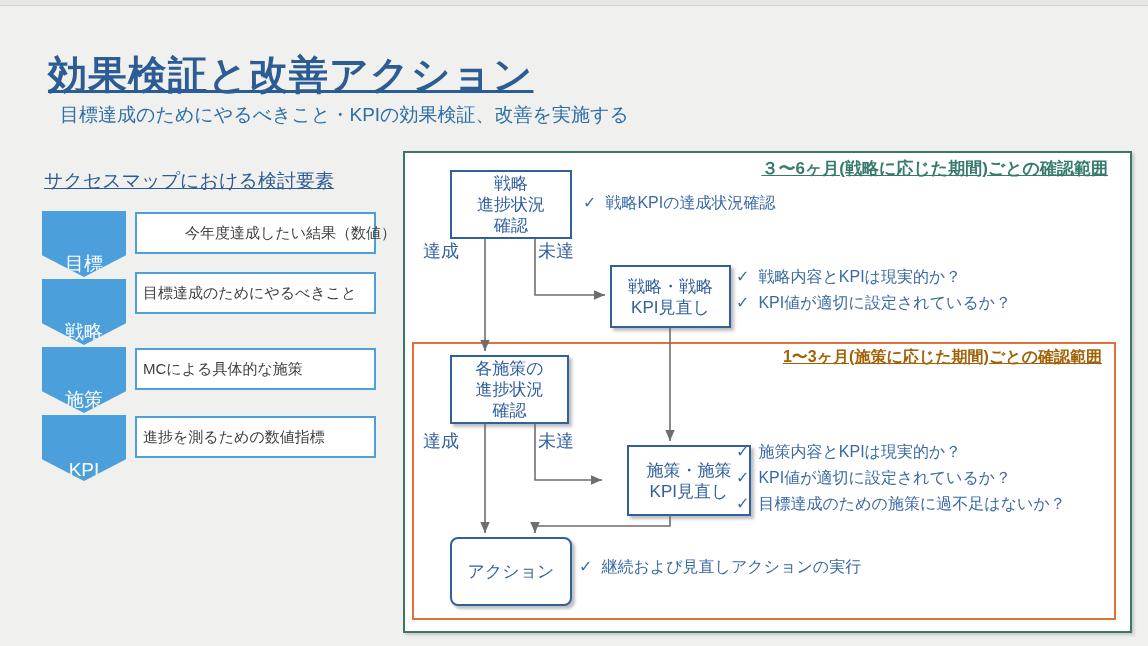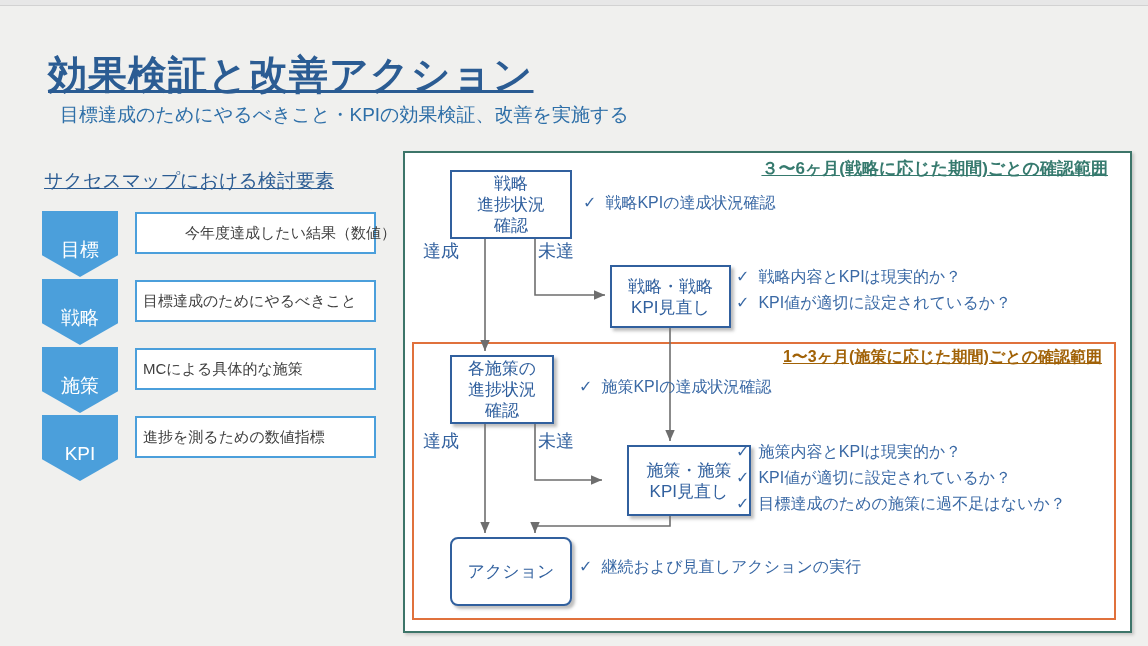--- a/index.html
+++ b/index.html
@@ -13,31 +13,31 @@
 
   
   .slide-title { position:absolute; left:48px; top:48px; margin:0;
     font-size:39px; font-weight:bold; letter-spacing:1px; color:#2b5c93;text-decoration:underline; }
   .slide-subtitle { position:absolute; left:60px; top:102px; margin:0;
     font-size:19px; color:#2e6fa8; }
 
   
   .sm-heading { position:absolute; left:44px; top:168px; font-size:19px;
     color:#2b5c93; text-decoration:underline; }
-  .chev { position:absolute; left:42px; width:76px; height:66px;
+  .chev { position:absolute; left:42px; width:84px; height:66px;
     background:#4b9fdb; color:#fff; font-size:19px;
     clip-path:polygon(0 0,100% 0,100% 67%,50% 100%,0 67%);
-    display:flex; justify-content:center; align-items:center; padding-top:11px;
+    display:flex; justify-content:center; align-items:flex-end; padding-top:11px;
     box-sizing:border-box; }
   .desc { position:absolute; left:135px; width:241px; height:42px;
     background:#fff; border:2px solid #4b9fdb; box-sizing:border-box;
     display:flex; align-items:center; padding-left:6px;
     font-size:15px; color:#3f3f3f; white-space:nowrap; }
   .row0 { top:211px; } .row1 { top:279px; } .row2 { top:347px; } .row3 { top:415px; }
-  .drow0 { top:212px;padding-left:48px; } .drow1 { top:280px; } .drow2 { top:348px; } .drow3 { top:416px; }
+  .drow0 { top:212px;padding-left:48px; } .drow1 { top:272px; } .drow2 { top:348px; } .drow3 { top:416px; }
 
   
   .panel { position:absolute; left:403px; top:151px; width:729px; height:482px;
     background:#fff; border:2px solid #3d7569; box-sizing:border-box;
     box-shadow:2px 2px 3px rgba(0,0,0,0.18); }
   .scope-outer { position:absolute; top:4px; right:22px; font-size:17px;
     font-weight:bold; color:#367a6e; text-decoration:underline; white-space:nowrap; }
   .inner-box { position:absolute; left:7px; top:189px; width:704px; height:278px;
     border:2px solid #e0713c; box-sizing:border-box; background:transparent; }
   .scope-inner { position:absolute; top:3px; right:12px; font-size:16px;
@@ -45,21 +45,21 @@
 
   .arrow-layer { position:absolute; left:0; top:0; width:725px; height:478px;
     pointer-events:none; }
 
   .flow-box { position:absolute; background:#fff; border:2px solid #31609e;
     box-sizing:border-box; color:#31609e; font-size:17px; line-height:21px;
     display:flex; align-items:center; justify-content:center; text-align:center;
     white-space:pre-line; box-shadow:3px 3px 3px rgba(110,110,110,0.45); }
   .b1 { left:45px;  top:17px;  width:122px; height:69px; box-shadow:none; }
   .b2 { left:205px; top:112px; width:121px; height:63px; }
-  .b3 { left:45px;  top:202px; width:104px; height:69px; }
+  .b3 { left:45px;  top:202px; width:119px; height:69px; }
   .b4 { left:202px; top:292px; width:124px; height:71px;margin-left:20px; }
   .b5 { left:45px;  top:384px; width:122px; height:69px;border-radius:8px; }
 
   .check { position:absolute; color:#3a69a5; font-size:16px; line-height:26px; }
   .check-line { white-space:nowrap; }
   .tick { display:inline-block; margin-right:9px; }
   .c1 { left:178px; top:37px; }
   .c2 { left:331px; top:111px; }
   .c3 { left:174px; top:221px; }
   .c4 { left:331px; top:286px; }
@@ -158,25 +158,20 @@
 
   <div class="check c2">
     <div class="check-line">
       <span class="tick">✓</span><span>戦略内容とKPIは現実的か？</span>
     </div>
     <div class="check-line">
       <span class="tick">✓</span><span>KPI値が適切に設定されているか？</span>
     </div>
   </div>
 
-  <div class="check c3">
-    <div class="check-line">
-      <span class="tick">✓</span><span>施策KPIの達成状況確認</span>
-    </div>
-  </div>
 
   <div class="check c4">
     <div class="check-line">
       <span class="tick">✓</span><span>施策内容とKPIは現実的か？</span>
     </div>
     <div class="check-line">
       <span class="tick">✓</span><span>KPI値が適切に設定されているか？</span>
     </div>
     <div class="check-line">
       <span class="tick">✓</span><span>目標達成のための施策に過不足はないか？</span>

